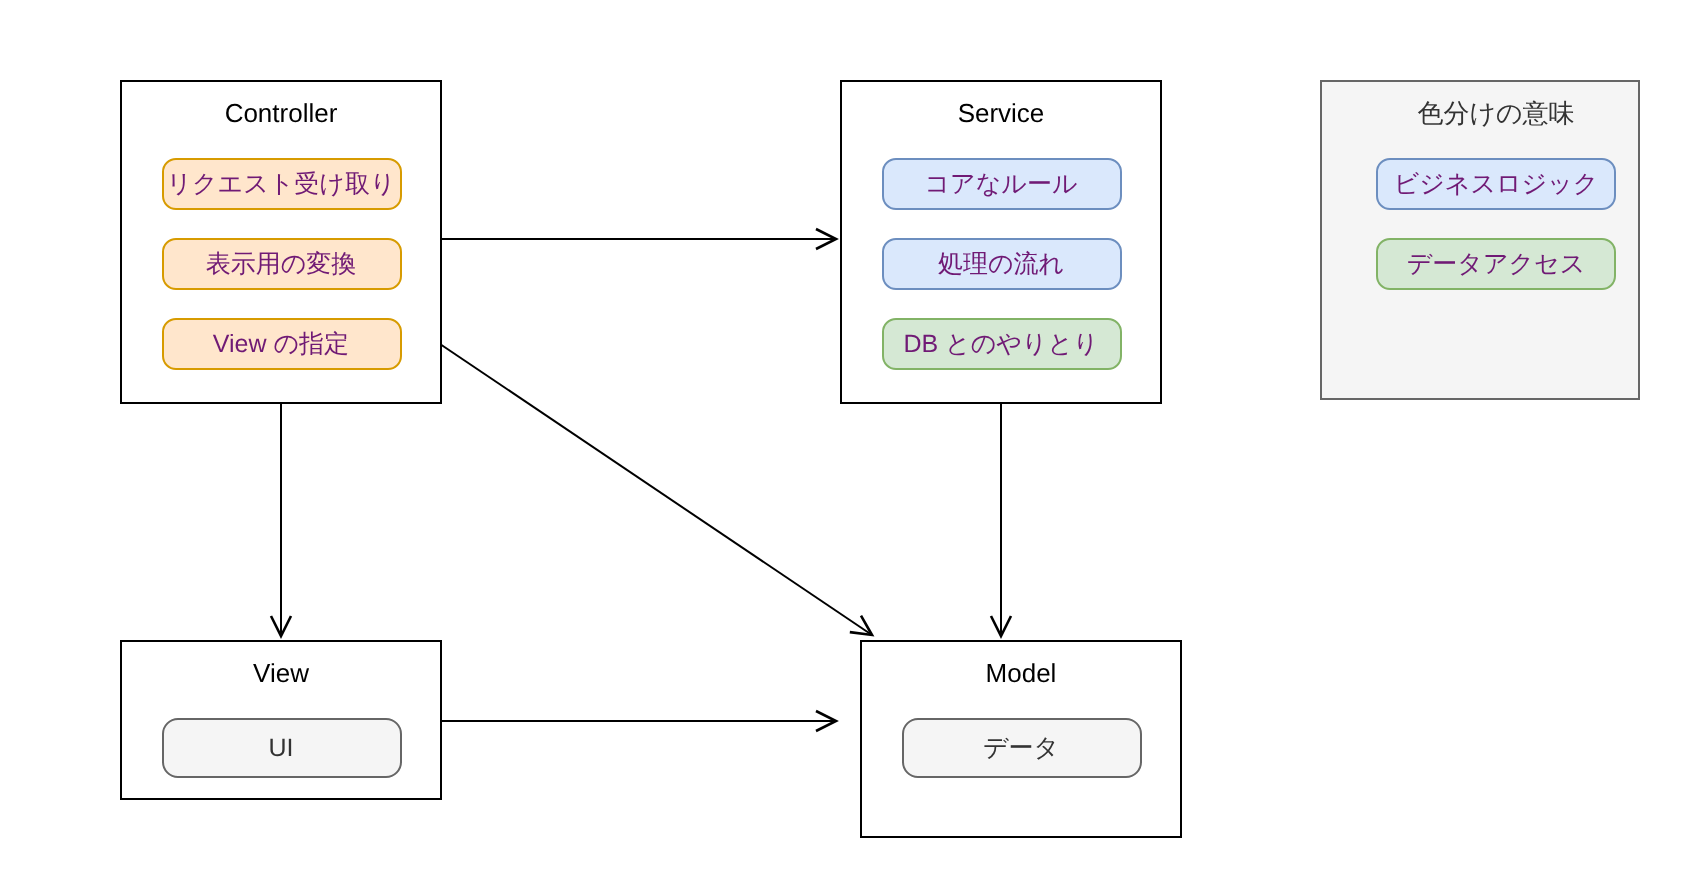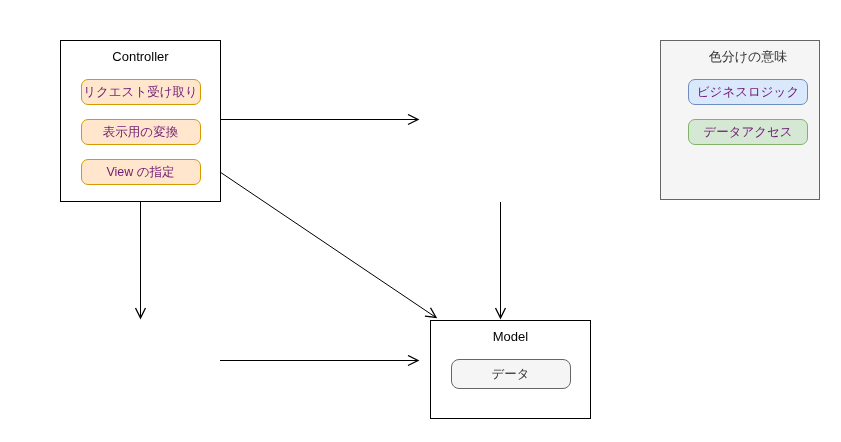--- a/index.html
+++ b/index.html
@@ -89,26 +89,36 @@
     <line x1="200" y1="360.5" x2="398" y2="360.5" stroke="#000000" stroke-width="1" marker-end="url(#arrowhead)"></line>
   </svg>
 
   <div class="node tall" id="node-controller">
     <div class="node-title">Controller</div>
     <div class="pill presentation">リクエスト受け取り</div>
     <div class="pill presentation">表示用の変換</div>
     <div class="pill presentation">View の指定</div>
   </div>
 
+  <div class="node tall" id="node-service">
+    <div class="node-title">Service</div>
+    <div class="pill business">コアなルール</div>
+    <div class="pill business">処理の流れ</div>
+    <div class="pill data">DB とのやりとり</div>
+  </div>
 
   <div class="node tall legend" id="node-legend">
     <div class="node-title">色分けの意味</div>
     <div class="pill business">ビジネスロジック</div>
     <div class="pill data">データアクセス</div>
   </div>
 
+  <div class="node" id="node-view">
+    <div class="node-title">View</div>
+    <div class="pill plain">UI</div>
+  </div>
 
   <div class="node" id="node-model">
     <div class="node-title">Model</div>
     <div class="pill plain">データ</div>
   </div>
 
 </div>
 
 </body></html>

